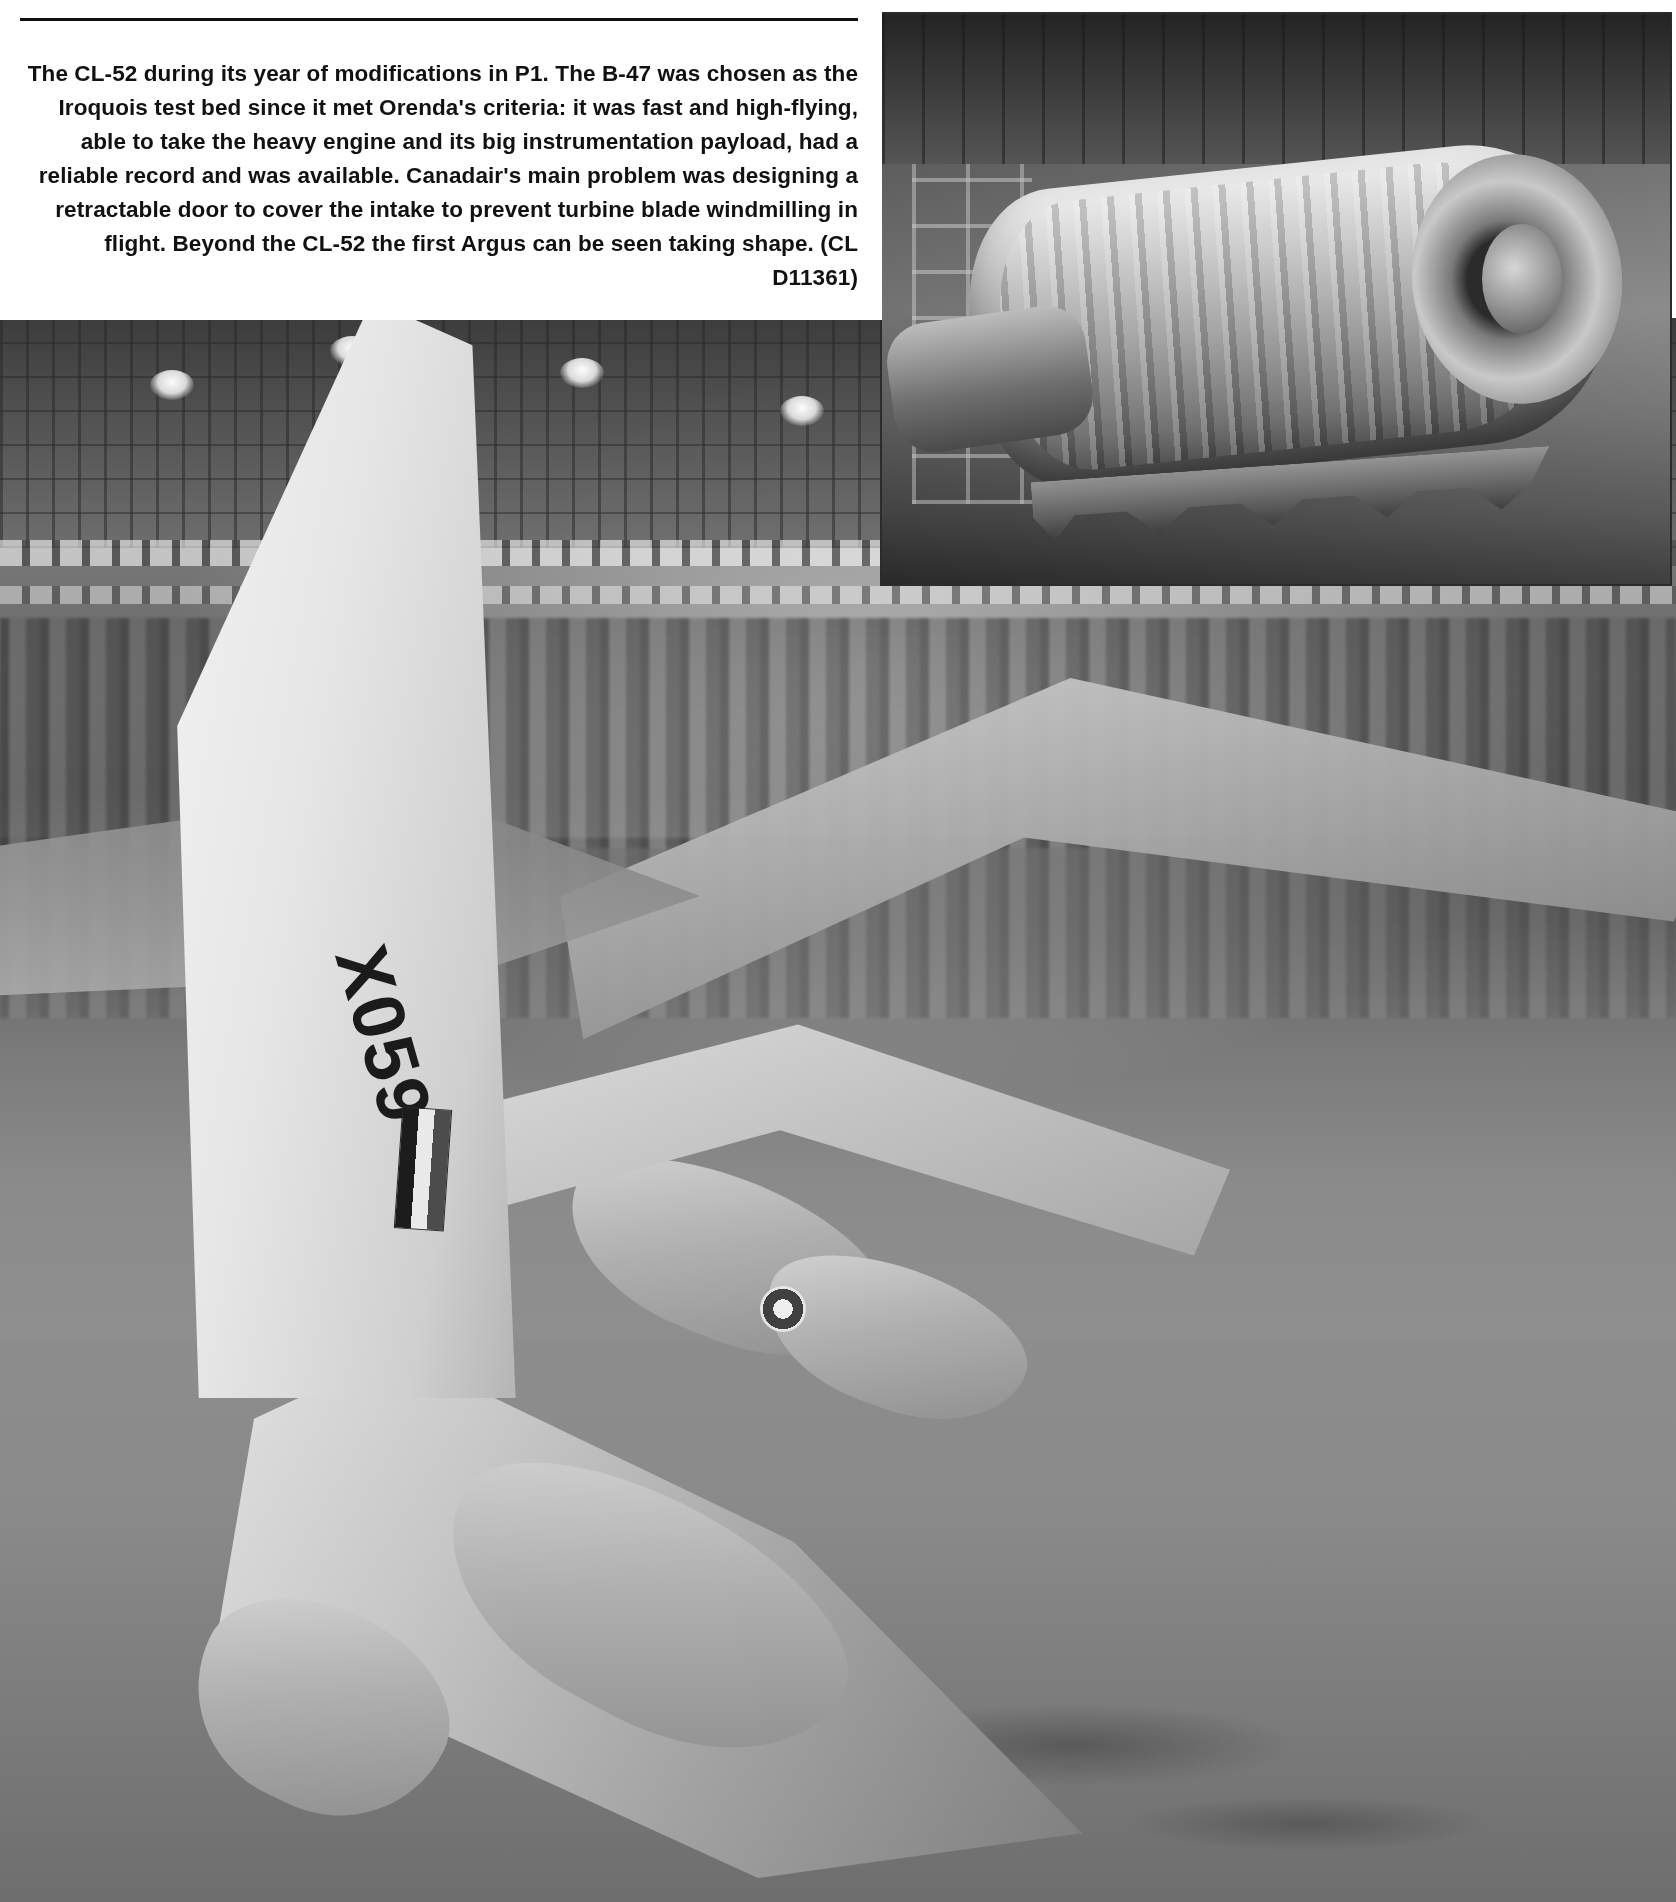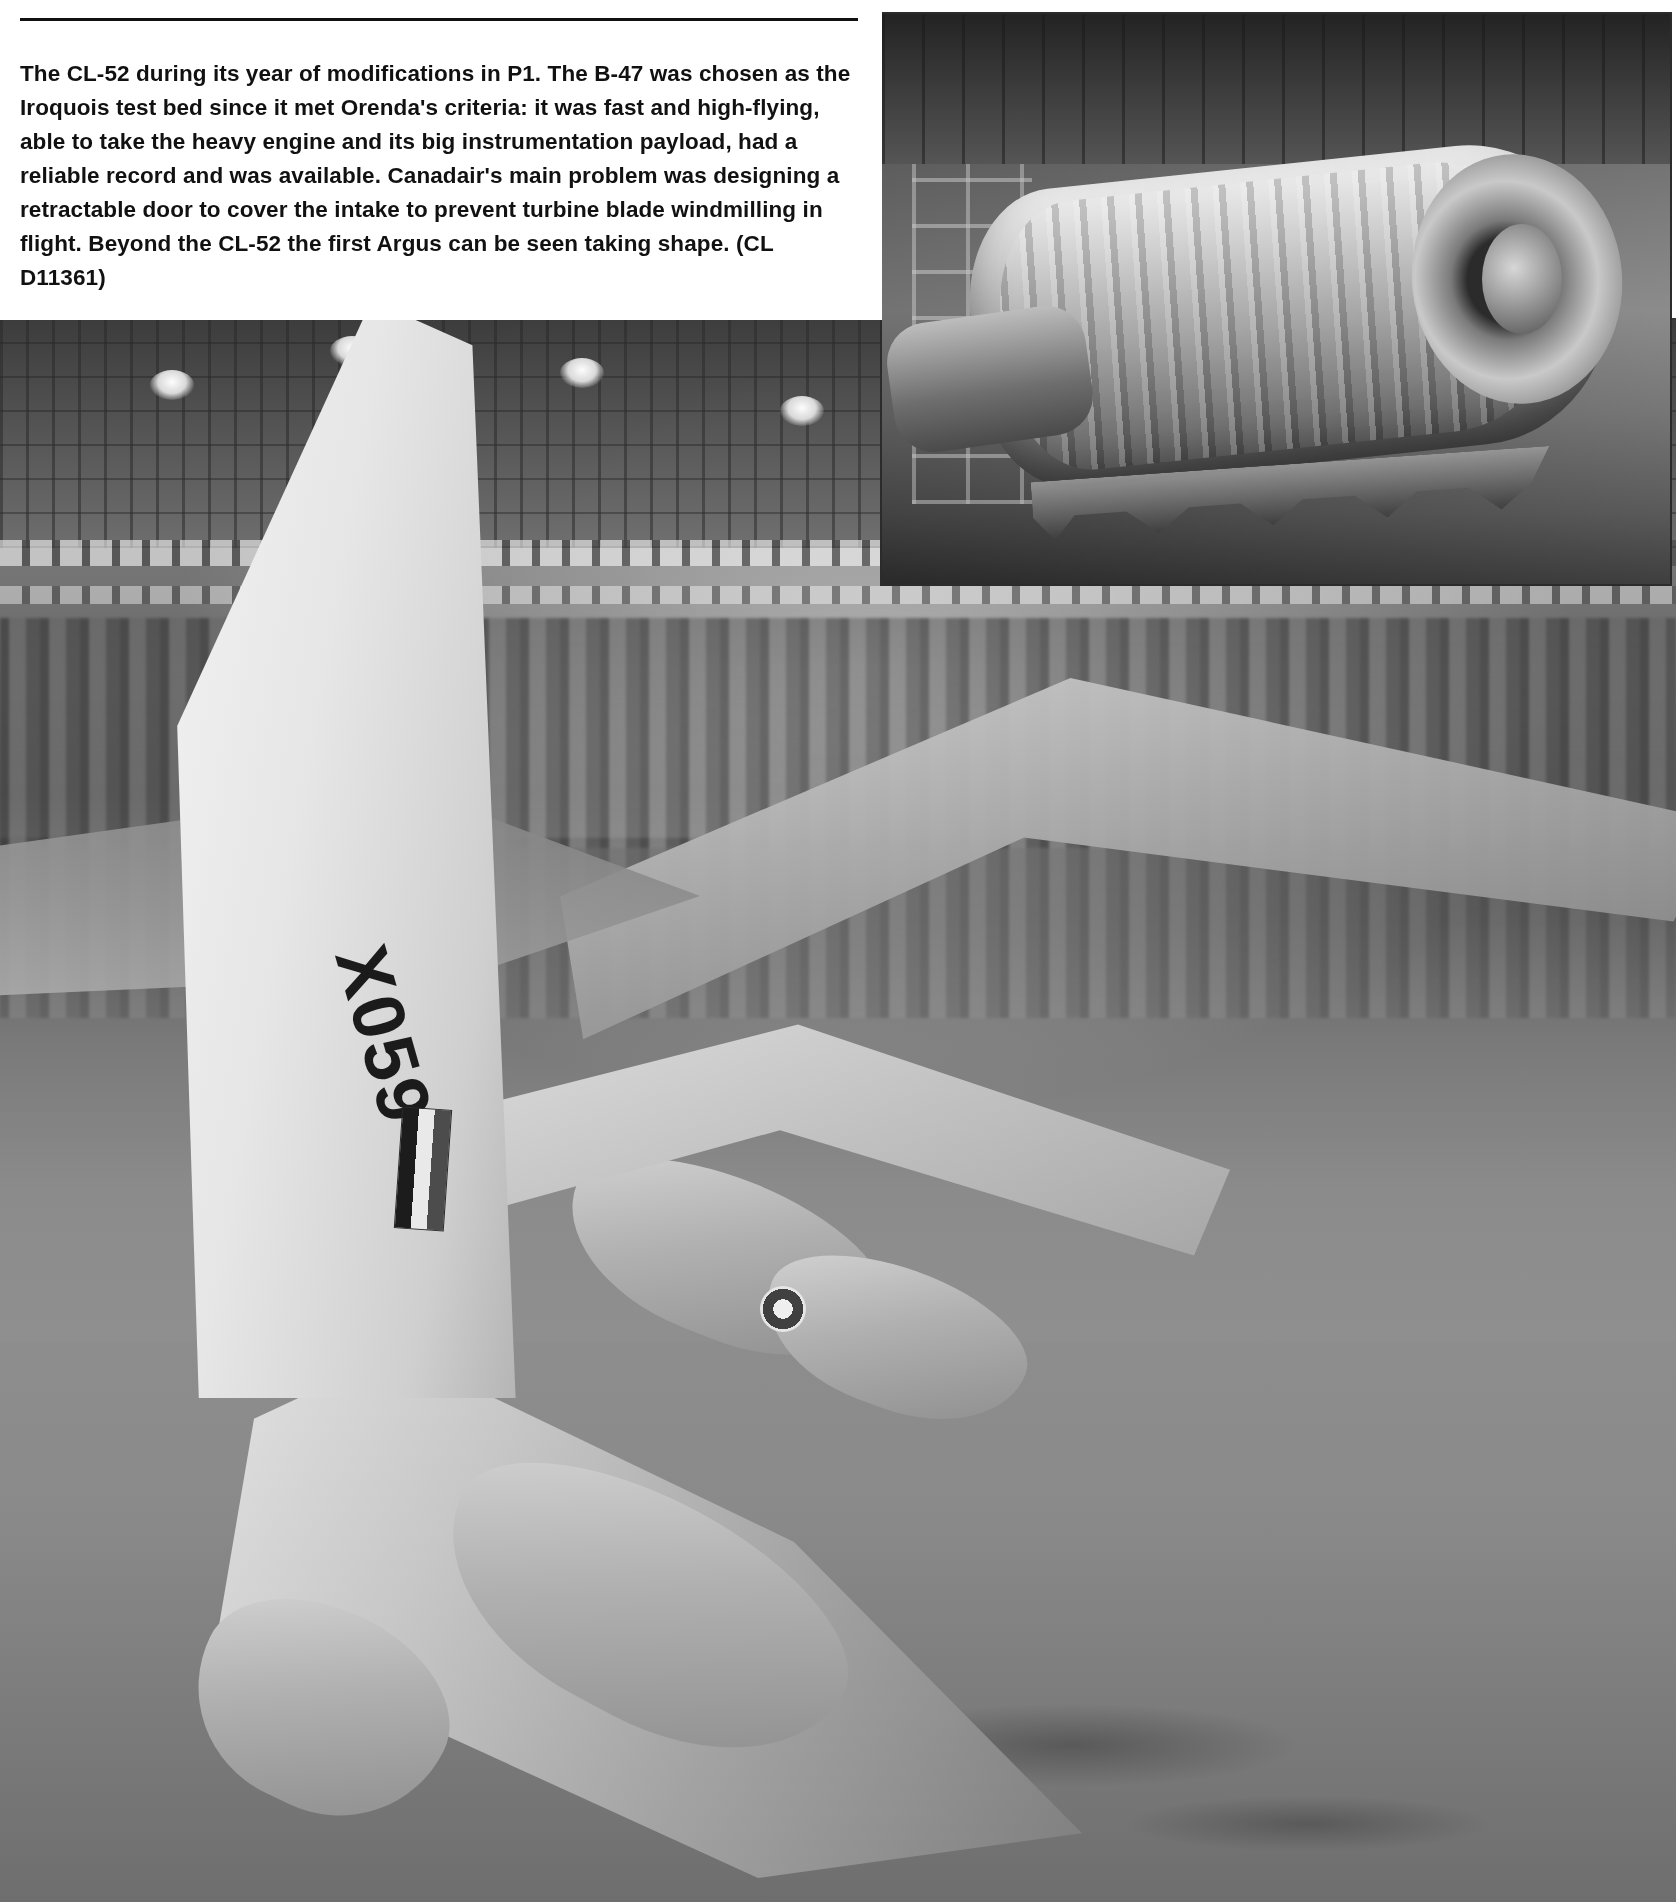--- a/index.html
+++ b/index.html
@@ -293,20 +293,21 @@
     position: absolute;
     left: 20px;
     top: 34px;
     width: 838px;
     font-family: "Liberation Sans", sans-serif;
     font-weight: 700;
     font-size: 22.5px;
     line-height: 34px;
     color: #111111;
     letter-spacing: 0.1px;
+    text-align: right;
   }
 </style>
 </head>
 <body>
 
 <div id="page">
 
   <div id="main-photo">
     <div class="tone-base"></div>
     <div class="ceiling"></div>

